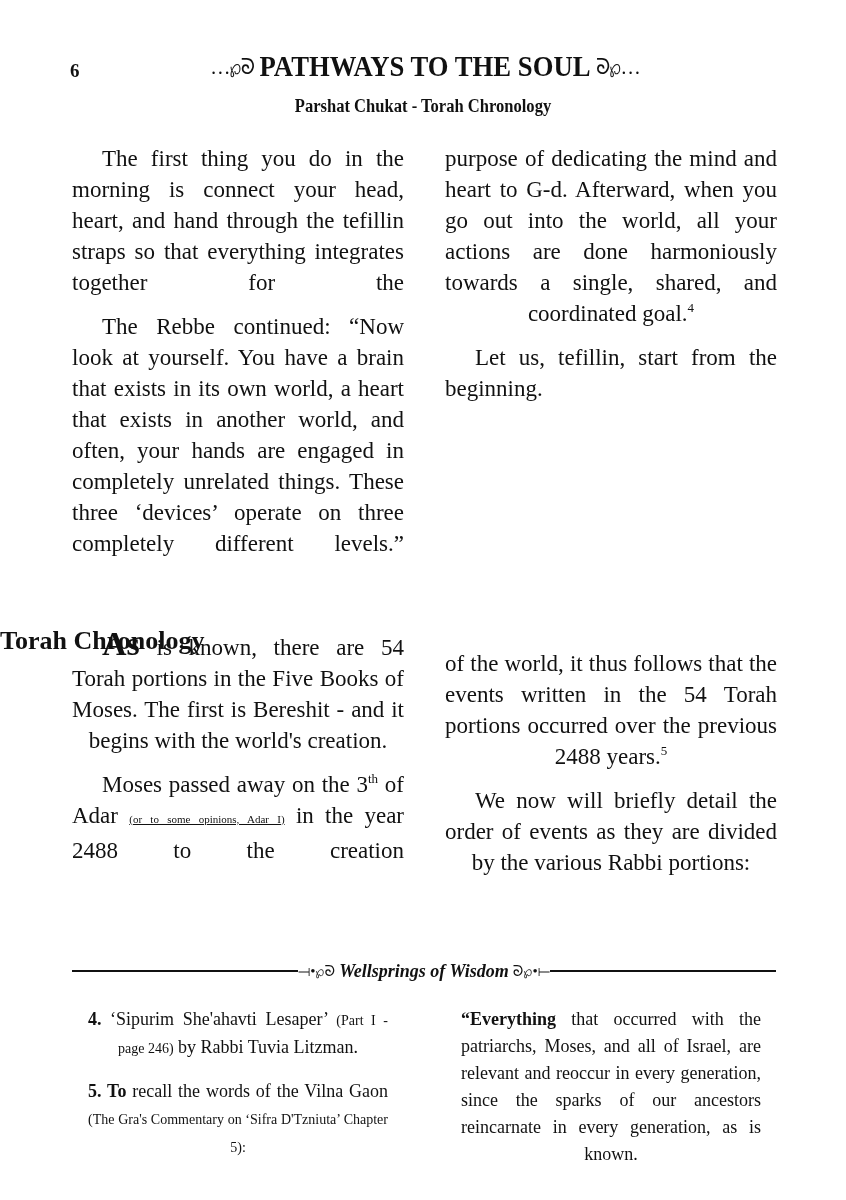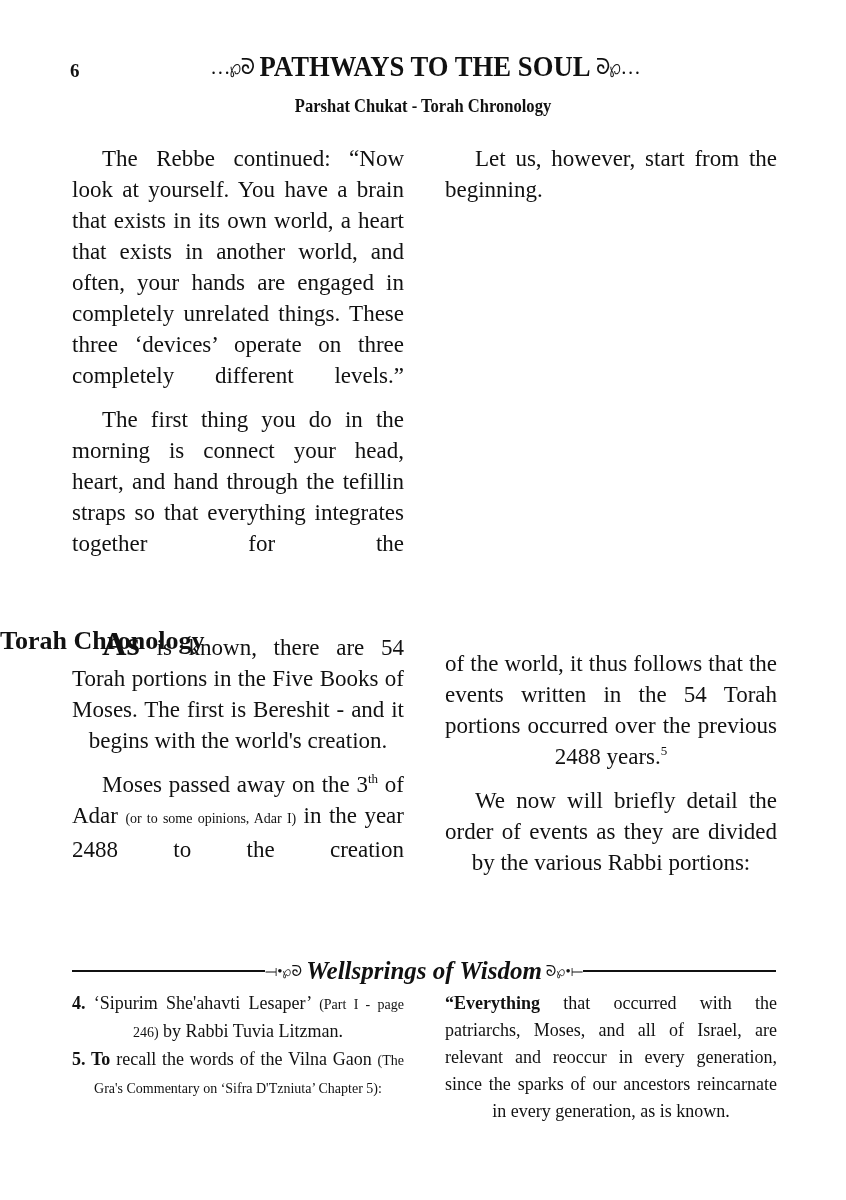--- a/index.html
+++ b/index.html
@@ -12,52 +12,53 @@
     .col p { margin: 0 0 13px 0; text-indent: 30px; }
     .col p.noindent { text-indent: 0; }
     .col p.center-last { text-align-last: center; }
     .col p.justify-last { text-align-last: justify; }
     .col-l1 { left: 72px; top: 143px; }
     .col-r1 { left: 445px; top: 143px; }
     .section-heading { position: absolute; left: 0; width: 846px; top: 585px; text-align: left; font-size: 26px; font-weight: bold; margin-top: 41px; }
     .col-l2 { left: 72px; top: 628px; }
     .col-r2 { left: 445px; top: 628px; margin-top: 20px; }
     .dropcap-word { font-weight: bold; font-size: 34px; }
-    .small { font-size: 14px; }
+    .small { font-size: 11px; text-decoration: underline; }
     sup { font-size: 13px; line-height: 0; vertical-align: super; }
     .divider { position: absolute; left: 72px; width: 704px; top: 958px; height: 26px; display: flex; align-items: center; }
     .divider .line { flex: 1; height: 1.5px; background: #111; }
-    .divider .label { font-family: "Liberation Serif", serif; font-style: italic; font-weight: bold; font-size: 25px; padding: 0 4px; white-space: nowrap; }
+    .divider .label { font-family: "Liberation Serif", serif; font-style: italic; font-weight: bold; font-size: 18px; padding: 0 4px; white-space: nowrap; }
     .divider .orn { font-size: 15px; }
     .fn-col { position: absolute; width: 332px; font-size: 18px; line-height: 27px; text-align: justify; }
-    .fn-col p { margin: 0; }
+    .fn-col p { margin: 16px; }
     .fn-l { left: 72px; top: 990px; }
     .fn-r { left: 445px; top: 990px; }
     .fn-num { font-weight: bold; }
     .fn-small { font-size: 14px; }
   </style>
 </head>
 <body>
 
 <div class="page-number">6</div>
 
 <div class="running-title">
   <span class="orn">…℘ᘐ</span>
   <span>PATHWAYS TO THE SOUL</span>
   <span class="orn">ᘐ℘…</span>
 </div>
 <div class="running-sub">Parshat Chukat - Torah Chronology</div>
 
 <div class="col col-l1">
+  <p class="justify-last">The first thing you do in the morning is connect your head, heart, and hand through the tefillin straps so that everything integrates together for the</p>
   <p class="justify-last">The Rebbe continued: “Now look at yourself. You have a brain that exists in its own world, a heart that exists in another world, and often, your hands are engaged in completely unrelated things. These three ‘devices’ operate on three completely different levels.”</p>
-  <p class="justify-last">The first thing you do in the morning is connect your head, heart, and hand through the tefillin straps so that everything integrates together for the</p>
 </div>
 
 <div class="col col-r1">
-  <p>Let us, however, start from the beginning.</p>
+  <p class="noindent center-last"><span>purpose of dedicating the mind and heart to G-d. Afterward, when you go out into the world, all your actions are done harmoniously towards a single, shared, and coordinated goal.</span><sup>4</sup></p>
+  <p>Let us, tefillin, start from the beginning.</p>
 </div>
 
 <div class="section-heading">Torah Chronology</div>
 
 <div class="col col-l2">
   <p class="center-last"><span class="dropcap-word">As</span><span> is known, there are 54 Torah portions in the Five Books of Moses. The first is Bereshit - and it begins with the world's creation.</span></p>
   <p class="justify-last"><span>Moses passed away on the 3</span><sup>th</sup><span> of Adar </span><span class="small">(or to some opinions, Adar I)</span><span> in the year 2488 to the creation</span></p>
 </div>
 
 <div class="col col-r2">

